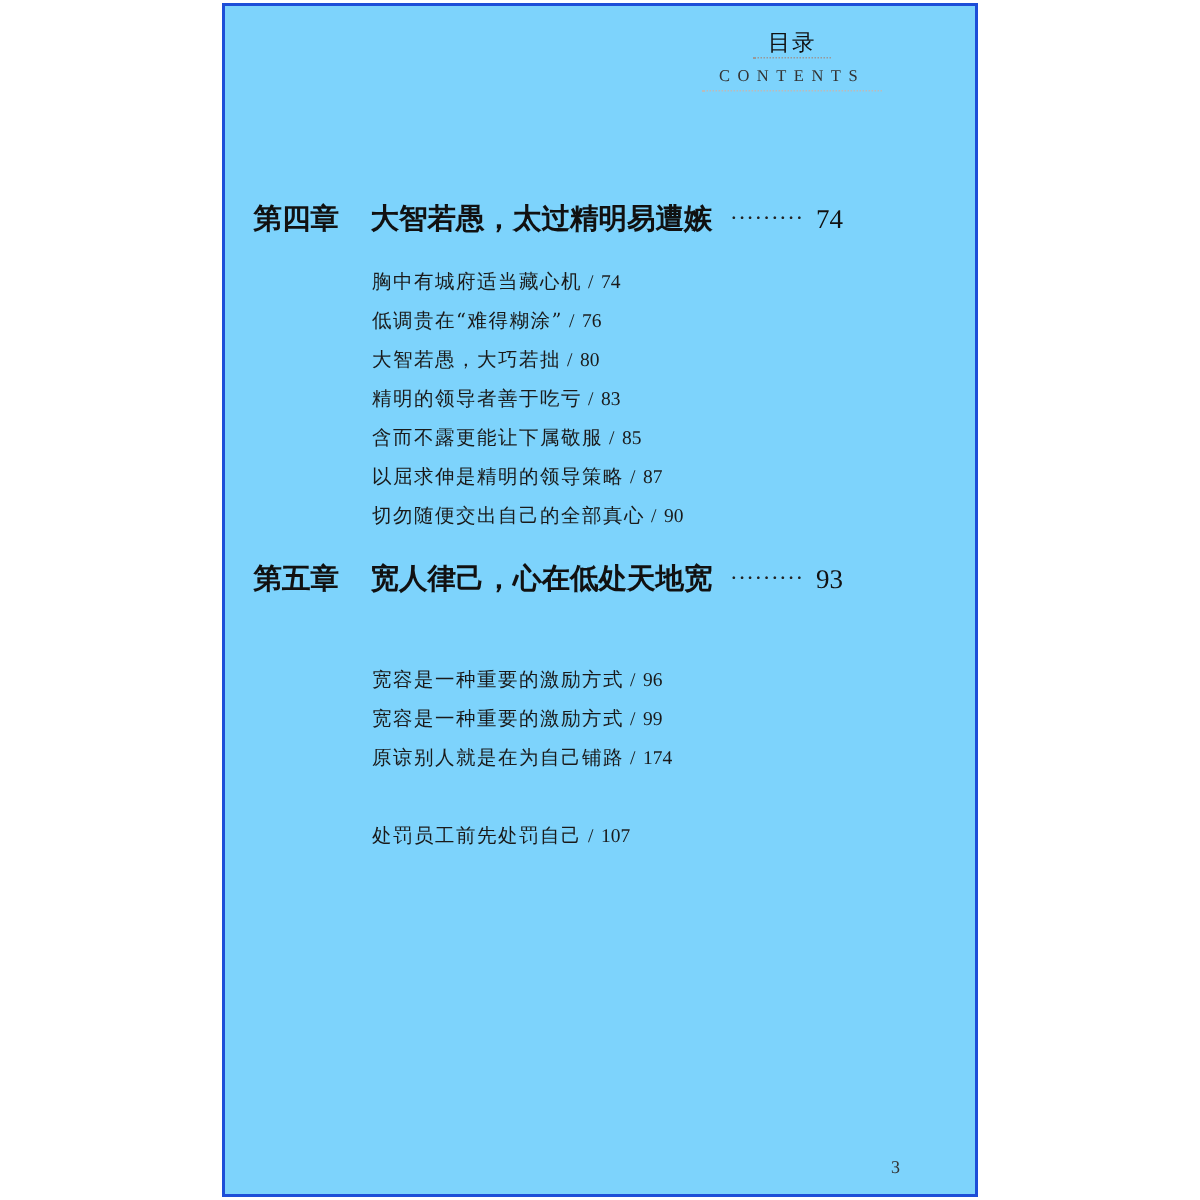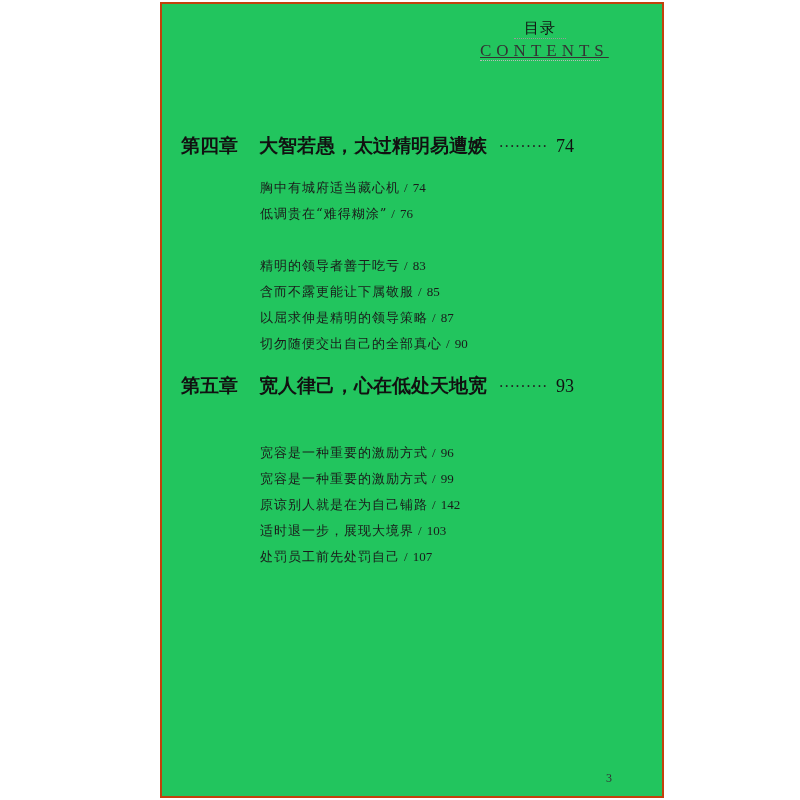--- a/index.html
+++ b/index.html
@@ -14,50 +14,48 @@
       position: relative;
       font-family: "DejaVu Serif", "Liberation Serif", serif;
       color: #111111;
     }
     .page {
       position: absolute;
       left: 148px;
       top: 2px;
       width: 500px;
       height: 792px;
-      border: 2px solid #c2410c;
-      background: #22c55e;
-      margin-left: 12px;
+      border: 2px solid #1d4ed8;
+      background: #7dd3fc;
     }
     .heading {
       position: absolute;
       right: 62px;
       top: 14px;
       text-align: center;
       width: 120px;
     }
     .heading-cn {
       display: inline-block;
       font-size: 15px;
       letter-spacing: 1px;
       border-bottom: 1px dotted #999;
       padding: 0 10px 1px 10px;
       line-height: 18px;
     }
     .heading-en {
       display: block;
       font-family: "Liberation Serif", serif;
-      font-size: 17px;
+      font-size: 11px;
       letter-spacing: 5px;
       margin-top: 4px;
       padding-bottom: 1px;
       border-bottom: 1px dotted #bbb;
       line-height: 16px;
       color: #333;
-      text-decoration: underline;
     }
     .chapter {
       position: absolute;
       left: 19px;
       width: 420px;
       height: 28px;
       display: flex;
       align-items: center;
       font-weight: bold;
       font-size: 19px;
@@ -121,20 +119,23 @@
     <span class="ch-dots">·········</span>
     <span class="ch-page">74</span>
   </div>
 
   <div class="section" style="top:175px;">
     <span>胸中有城府适当藏心机</span><span class="sep">/</span><span class="pg">74</span>
   </div>
   <div class="section" style="top:201px;">
     <span>低调贵在“难得糊涂”</span><span class="sep">/</span><span class="pg">76</span>
   </div>
+  <div class="section" style="top:227px;">
+    <span>大智若愚，大巧若拙</span><span class="sep">/</span><span class="pg">80</span>
+  </div>
   <div class="section" style="top:253px;">
     <span>精明的领导者善于吃亏</span><span class="sep">/</span><span class="pg">83</span>
   </div>
   <div class="section" style="top:279px;">
     <span>含而不露更能让下属敬服</span><span class="sep">/</span><span class="pg">85</span>
   </div>
   <div class="section" style="top:305px;">
     <span>以屈求伸是精明的领导策略</span><span class="sep">/</span><span class="pg">87</span>
   </div>
   <div class="section" style="top:331px;">
@@ -148,23 +149,20 @@
     <span class="ch-page">93</span>
   </div>
 
   <div class="section" style="top:440px;">
     <span>宽容是一种重要的激励方式</span><span class="sep">/</span><span class="pg">96</span>
   </div>
   <div class="section" style="top:466px;">
     <span>宽容是一种重要的激励方式</span><span class="sep">/</span><span class="pg">99</span>
   </div>
   <div class="section" style="top:492px;">
-    <span>原谅别人就是在为自己铺路</span><span class="sep">/</span><span class="pg">142</span>
-  </div>
-  <div class="section" style="top:518px;">
-    <span>适时退一步，展现大境界</span><span class="sep">/</span><span class="pg">103</span>
+    <span>原谅别人就是在为自己铺路</span><span class="sep">/</span><span class="pg">174</span>
   </div>
   <div class="section" style="top:544px;">
     <span>处罚员工前先处罚自己</span><span class="sep">/</span><span class="pg">107</span>
   </div>
 
   <div class="page-number">3</div>
 </div>
 
 </body></html>

